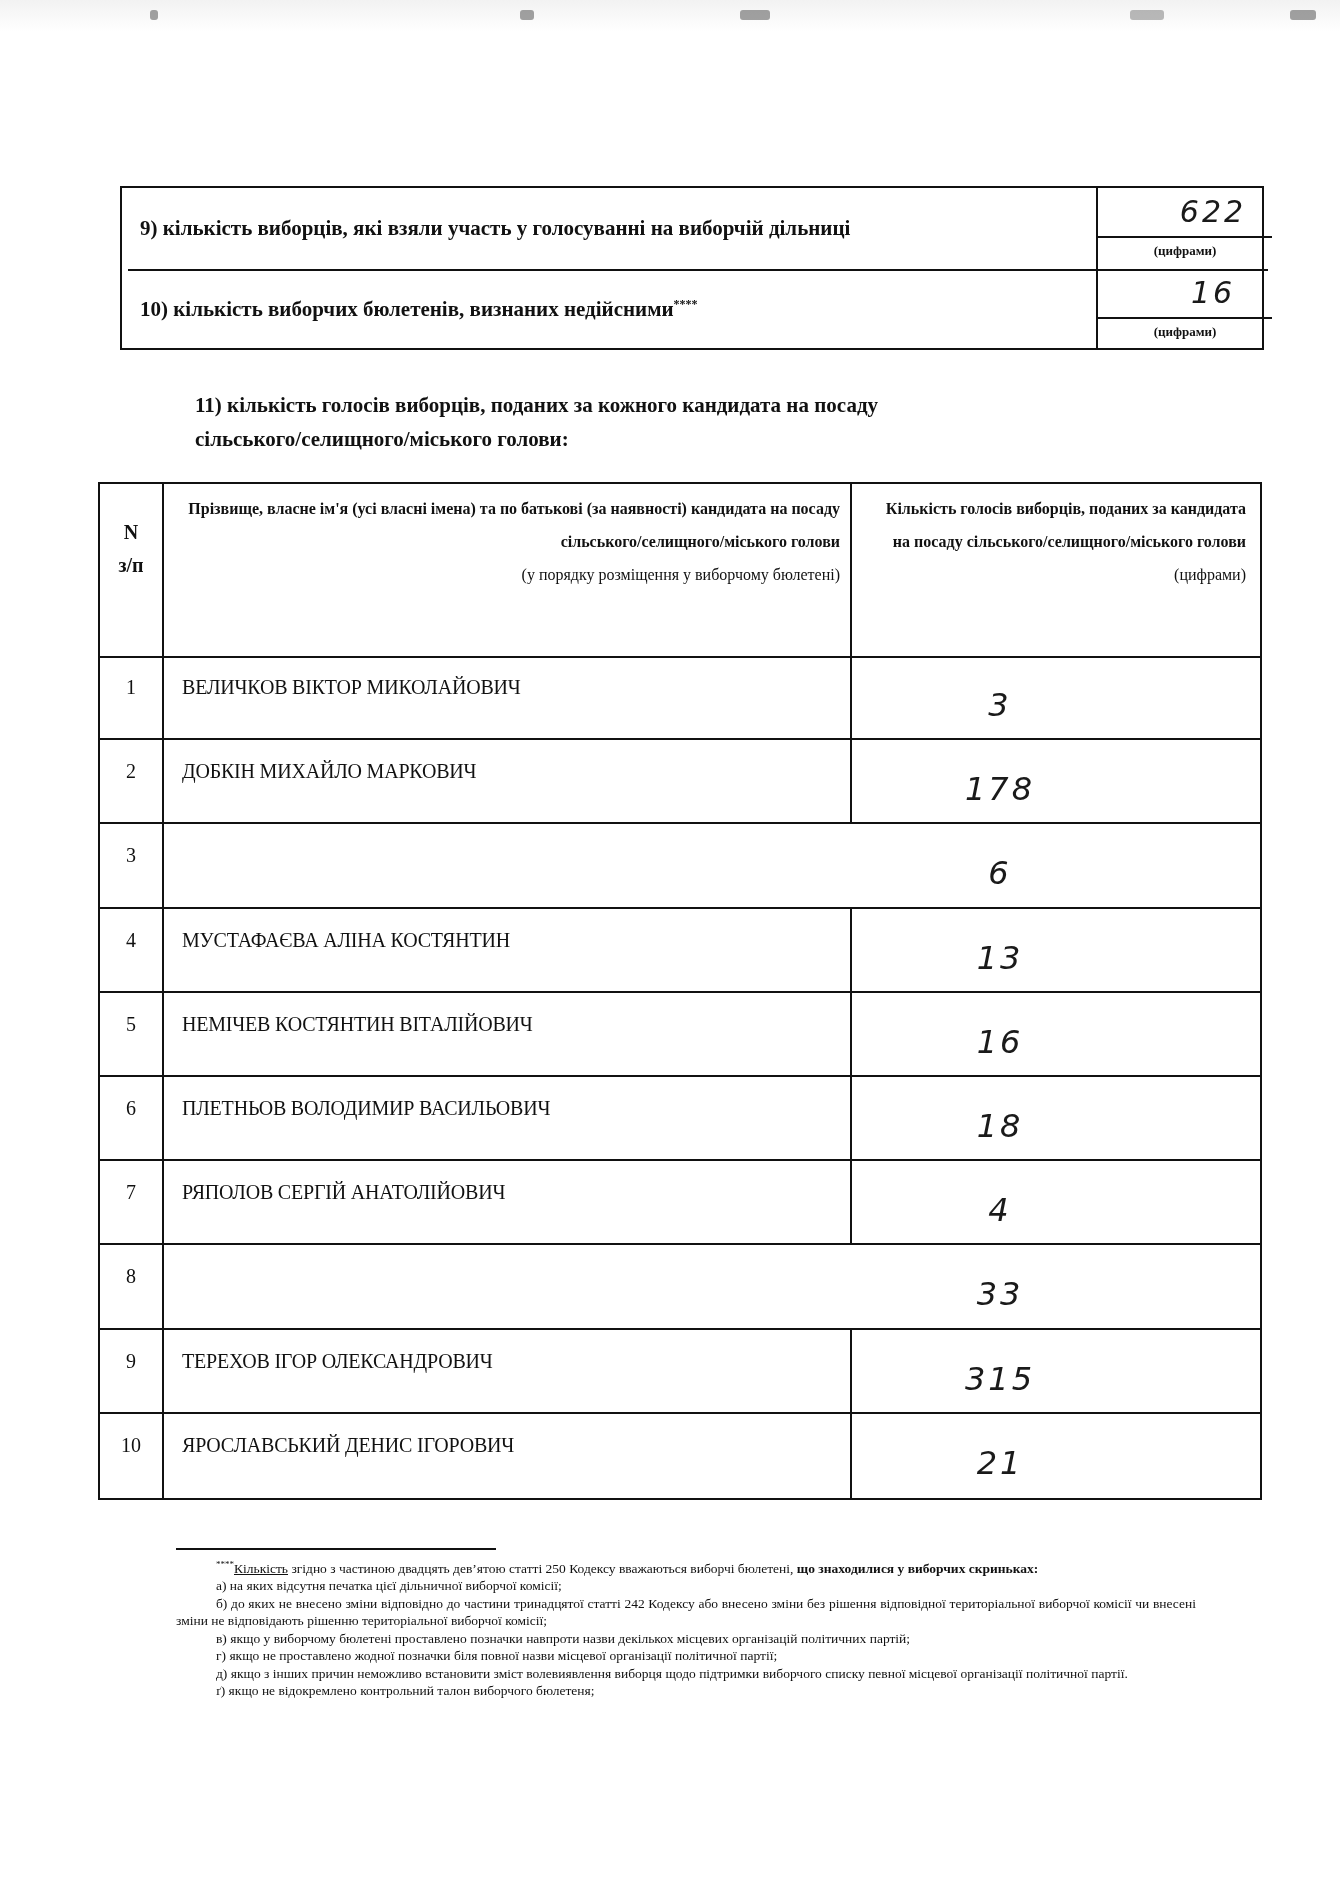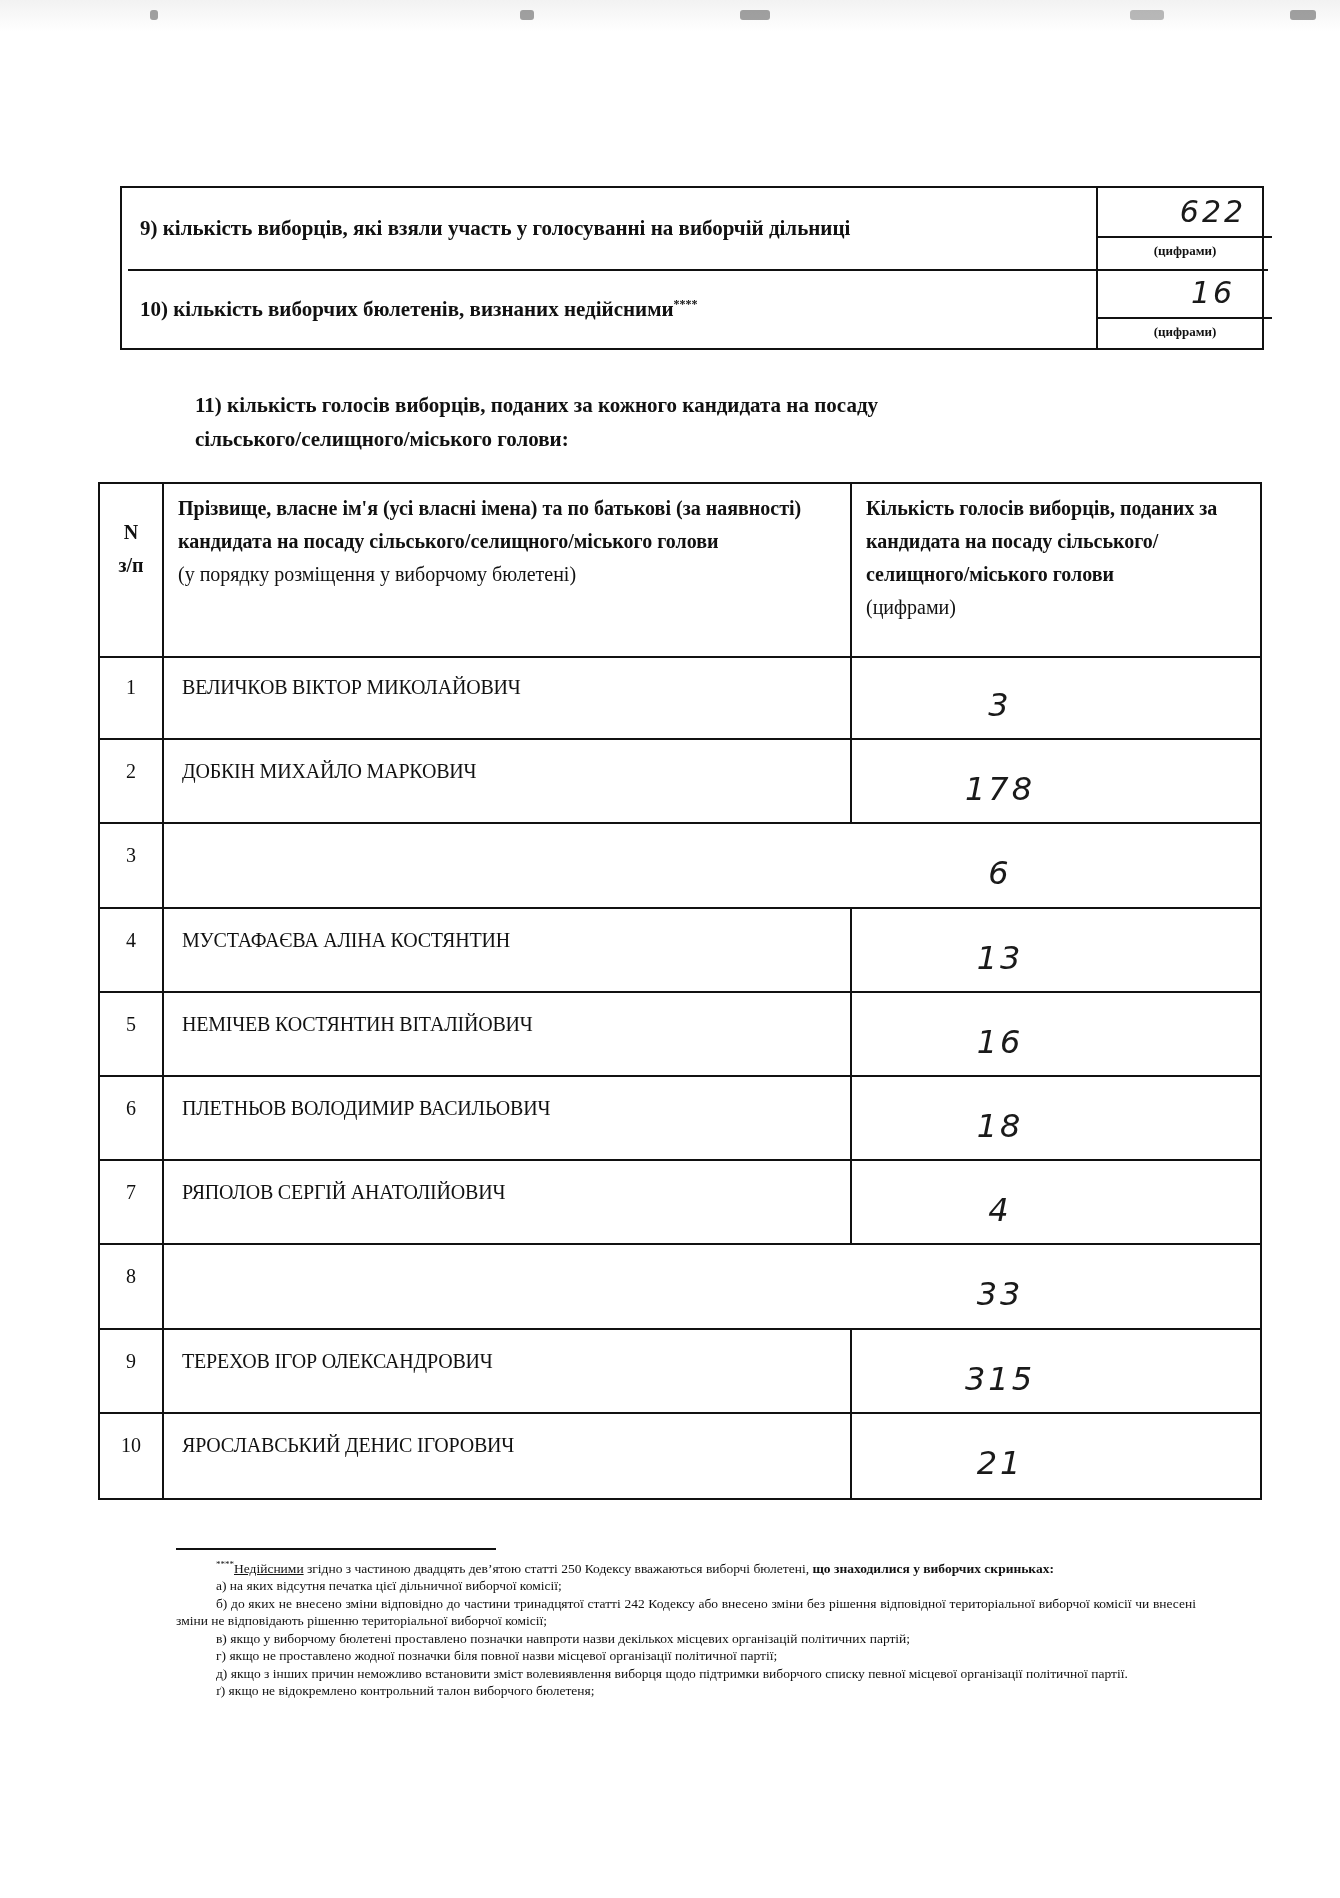--- a/index.html
+++ b/index.html
@@ -46,21 +46,21 @@
 
   
   .main-table {
     position: absolute; left: 98px; top: 482px; width: 1164px; height: 1018px;
     border: 2px solid #111; box-sizing: border-box;
   }
   .thead { position: absolute; left: 0; top: 0; width: 100%; height: 172px; border-bottom: 2px solid #111; }
   .col-n { position: absolute; left: 0; top: 0; width: 64px; height: 100%; border-right: 2px solid #111; box-sizing: border-box; }
   .col-name { position: absolute; left: 64px; top: 0; width: 688px; height: 100%; border-right: 2px solid #111; box-sizing: border-box; }
   .col-votes { position: absolute; left: 752px; top: 0; width: 408px; height: 100%; }
-  .th-text { font-weight: bold; font-size: 20px; line-height: 33px; text-align: left; }
+  .th-text { font-weight: bold; font-size: 16px; line-height: 33px; text-align: right; }
   .th-sub { font-weight: normal; }
   .th-n { position: absolute; top: 32px; width: 100%; text-align: center; font-weight: bold; font-size: 20px; line-height: 33px; }
   .th-name { position: absolute; left: 14px; right: 10px; top: 8px; }
   .th-votes { position: absolute; left: 14px; right: 14px; top: 8px; }
 
   .tbody { position: absolute; left: 0; top: 172px; width: 100%; height: 842px; }
   .trow { position: absolute; left: 0; width: 100%; height: 84.2px; box-sizing: border-box; border-bottom: 2px solid #111; }
   .trow:last-child { border-bottom: none; }
   .trow .col-n, .trow .col-name, .trow .col-votes { height: 100%; }
   .cell-n { position: absolute; top: 20px; width: 100%; text-align: center; font-size: 20px; }
@@ -234,21 +234,21 @@
         </div>
         <div class="col-votes">
           <div class="cell-votes hand">21</div>
         </div>
       </div>
     </div>
 </div>
 
 <div class="fn-rule"></div>
 <div class="footnote">
-  <p class="indent"><sup>****</sup><span class="u">Недійсними</span><span> згідно з частиною двадцять дев’ятою статті 250 Кодексу вважаються виборчі бюлетені, </span><b>що знаходилися у виборчих скриньках:</b></p>
+  <p class="indent"><sup>****</sup><span class="u">Кількість</span><span> згідно з частиною двадцять дев’ятою статті 250 Кодексу вважаються виборчі бюлетені, </span><b>що знаходилися у виборчих скриньках:</b></p>
   <div id="fn-items">
       <p class="indent">а) на яких відсутня печатка цієї дільничної виборчої комісії;</p>
       <p class="indent">б) до яких не внесено зміни відповідно до частини тринадцятої статті 242 Кодексу або внесено зміни без рішення відповідної територіальної виборчої комісії чи внесені зміни не відповідають рішенню територіальної виборчої комісії;</p>
       <p class="indent">в) якщо у виборчому бюлетені проставлено позначки навпроти назви декількох місцевих організацій політичних партій;</p>
       <p class="indent">г) якщо не проставлено жодної позначки біля повної назви місцевої організації політичної партії;</p>
       <p class="indent">д) якщо з інших причин неможливо встановити зміст волевиявлення виборця щодо підтримки виборчого списку певної місцевої організації політичної партії.</p>
       <p class="indent">ґ) якщо не відокремлено контрольний талон виборчого бюлетеня;</p>
     </div>
 </div>
 

